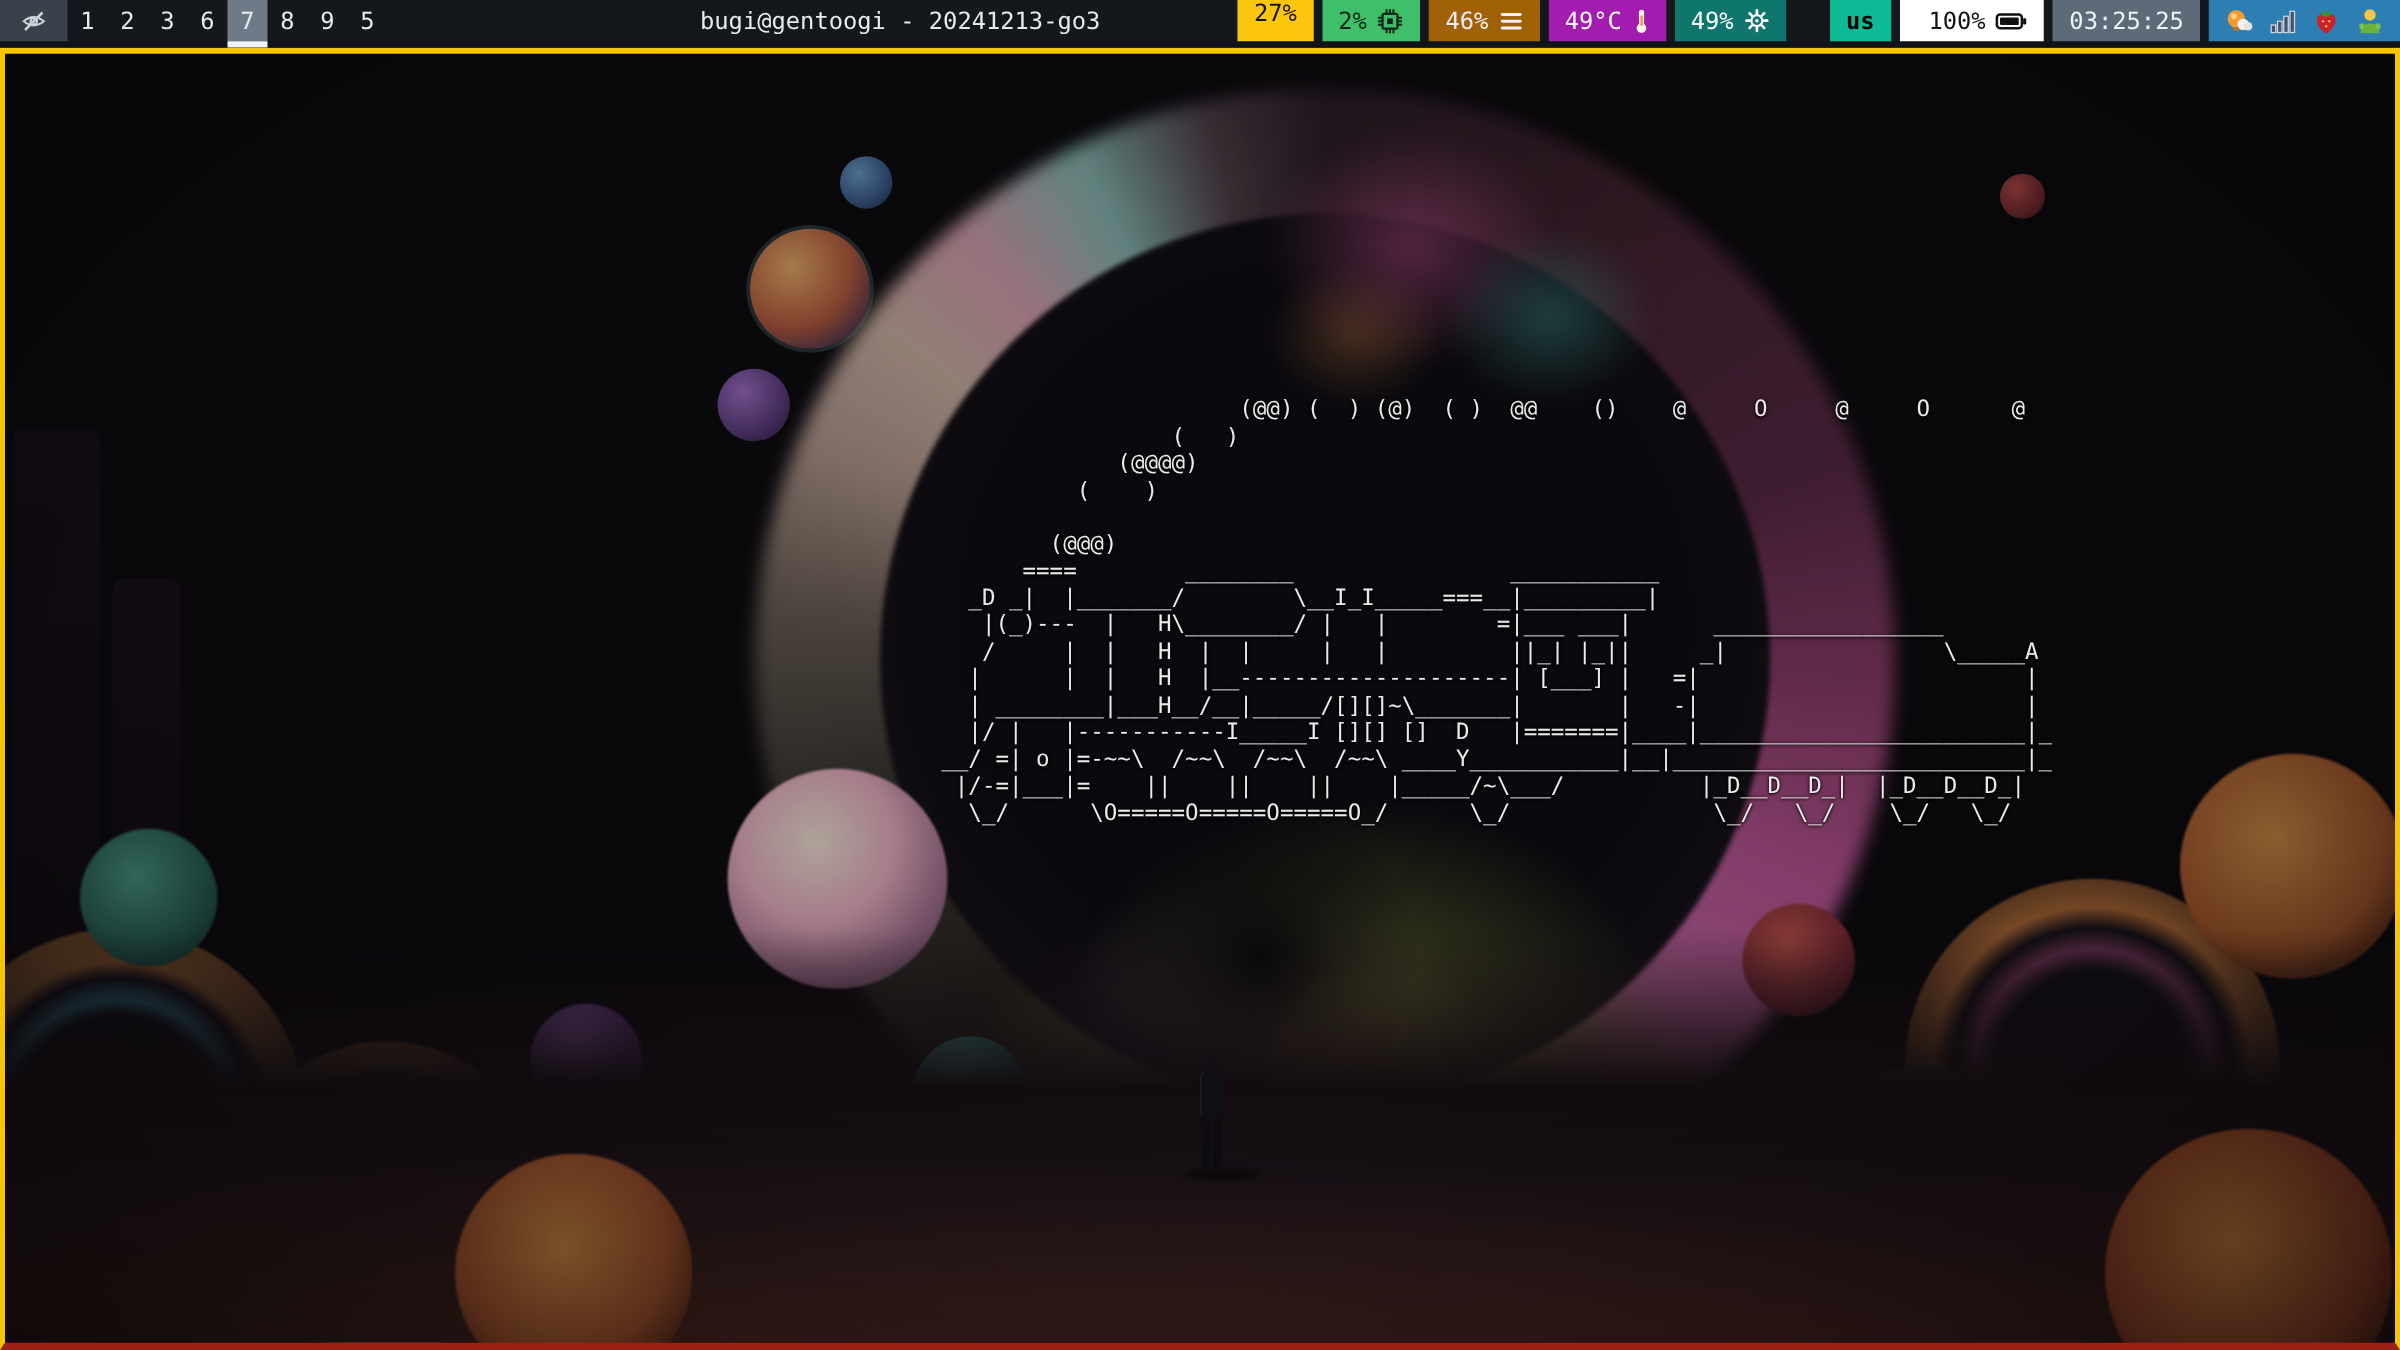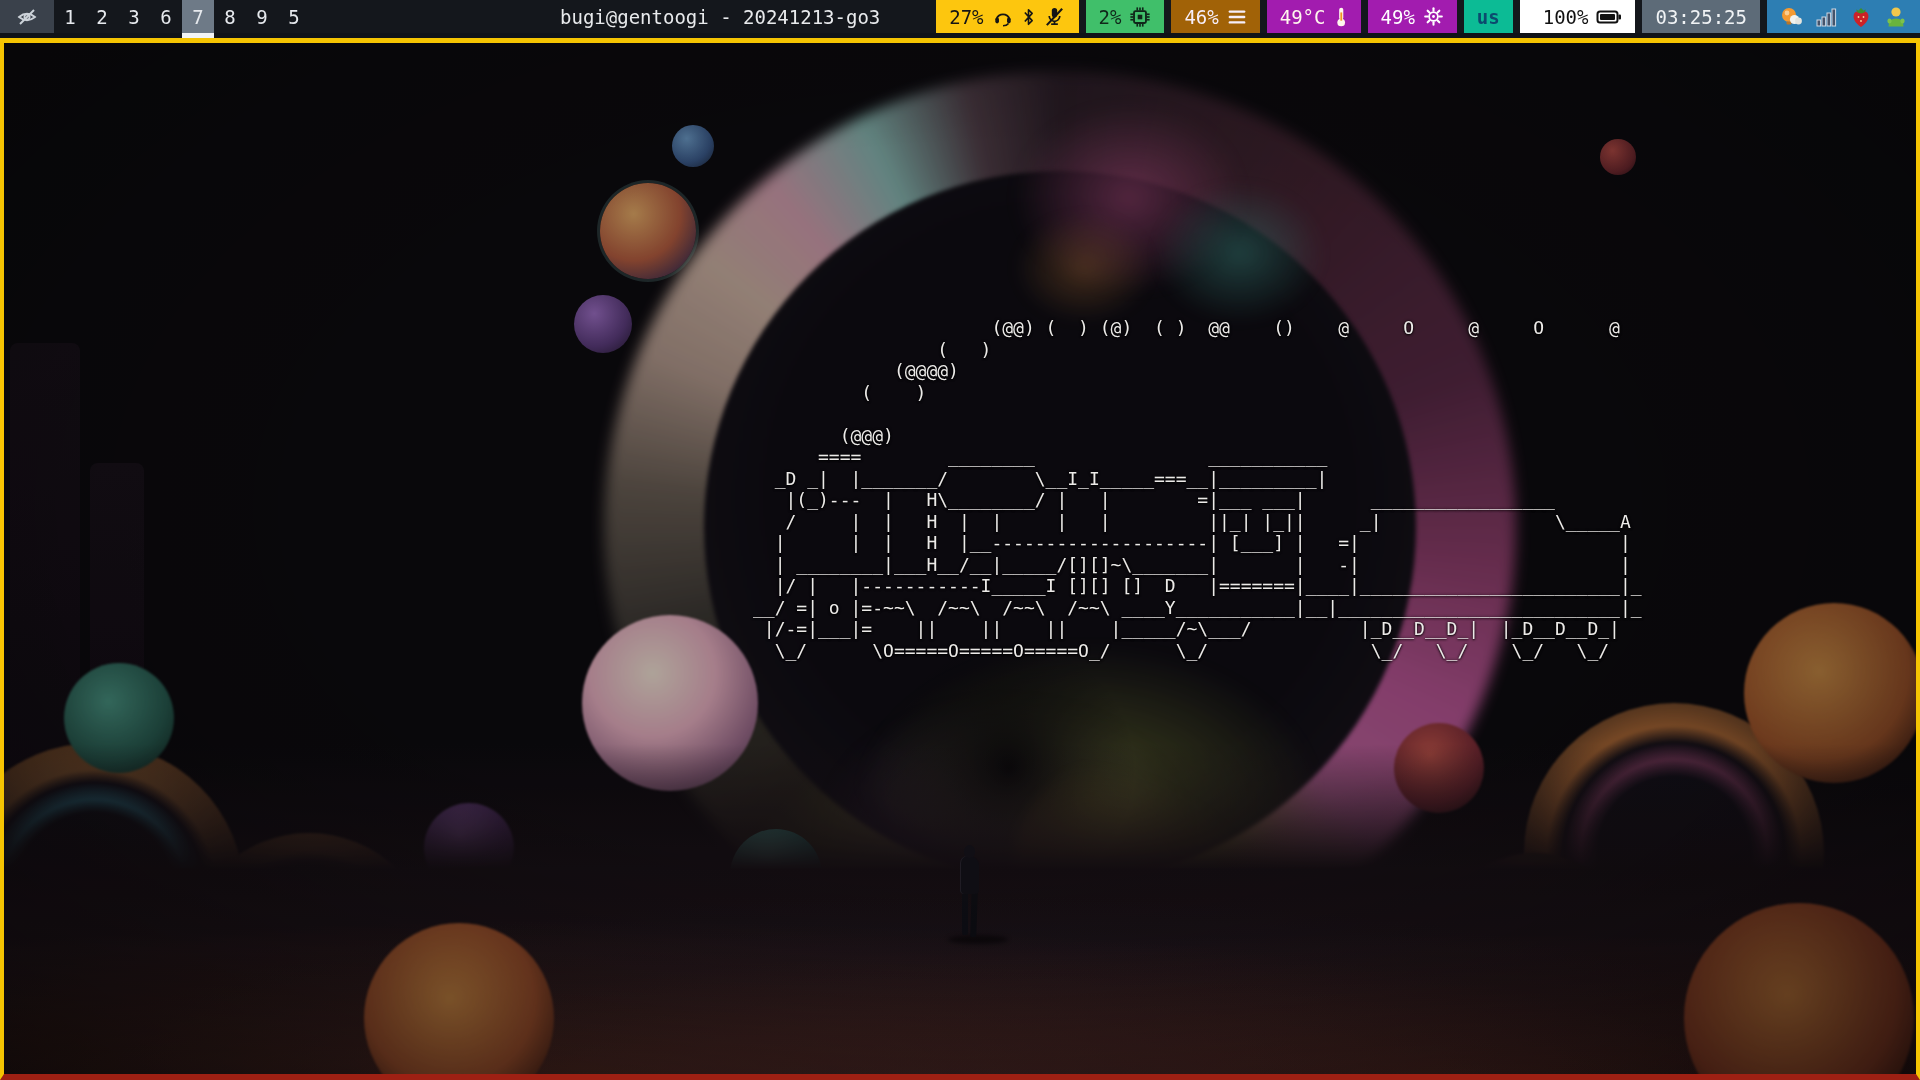--- a/index.html
+++ b/index.html
@@ -19,27 +19,27 @@
     color:#e6e9ed; font-size:19px; flex:0 0 auto; cursor:default; }
   .ws.active { background:#6e7a87; }
   .ws-underline { position:absolute; top:33px; left:182px; width:32px; height:5px;
     background:#f2f4f6; z-index:2; }
   .title { position:absolute; left:560px; top:0; height:33px; display:flex;
     align-items:center; color:#e8eaec; font-size:19px; white-space:pre; }
   .right-cluster { position:absolute; right:0; top:0; height:33px;
     display:flex; gap:7px; }
   .widget { display:flex; align-items:center; gap:8px; padding:0 13px;
     font-size:19px; white-space:nowrap; }
-  .w-audio   { background:#fdc60e; color:#151515; }
+  .w-audio   { background:#fdc60e; color:#151515;flex-direction:column; }
   .w-wifi    { background:#2d7eb3; color:#f2f6f9; }
   .w-cpu     { background:#40bf6a; color:#10271a; }
   .w-mem     { background:#a16207; color:#f6eefa; }
   .w-temp    { background:#a21caf; color:#fff7ed; }
-  .w-load    { background:#a21caf; color:#ffffff; }
-  .w-kbd     { background:#0cbb95; color:#0c4a6e; font-weight:bold; }
+  .w-load    { background:#0f766e; color:#ffffff; }
+  .w-kbd     { background:#0cbb95; color:#000000; font-weight:bold;margin-left:28px; }
   .w-batt    { background:#ffffff; color:#111111;padding-left:23px; }
   .w-clock   { background:#5d6b78; color:#f0f3f5;align-items:center; }
   .w-tray    { background:#2d7eb3; padding:0 12px; gap:11px; }
   .widget svg { display:block; }
 
   
   .window { position:absolute; top:38px; left:0; right:0; bottom:0;
     border-top:5px solid #f5c402; border-left:4px solid #f5c402;
     border-right:4px solid #f5c402; border-bottom:6px solid #9e2013;
     background:#0b090c; z-index:10; }

